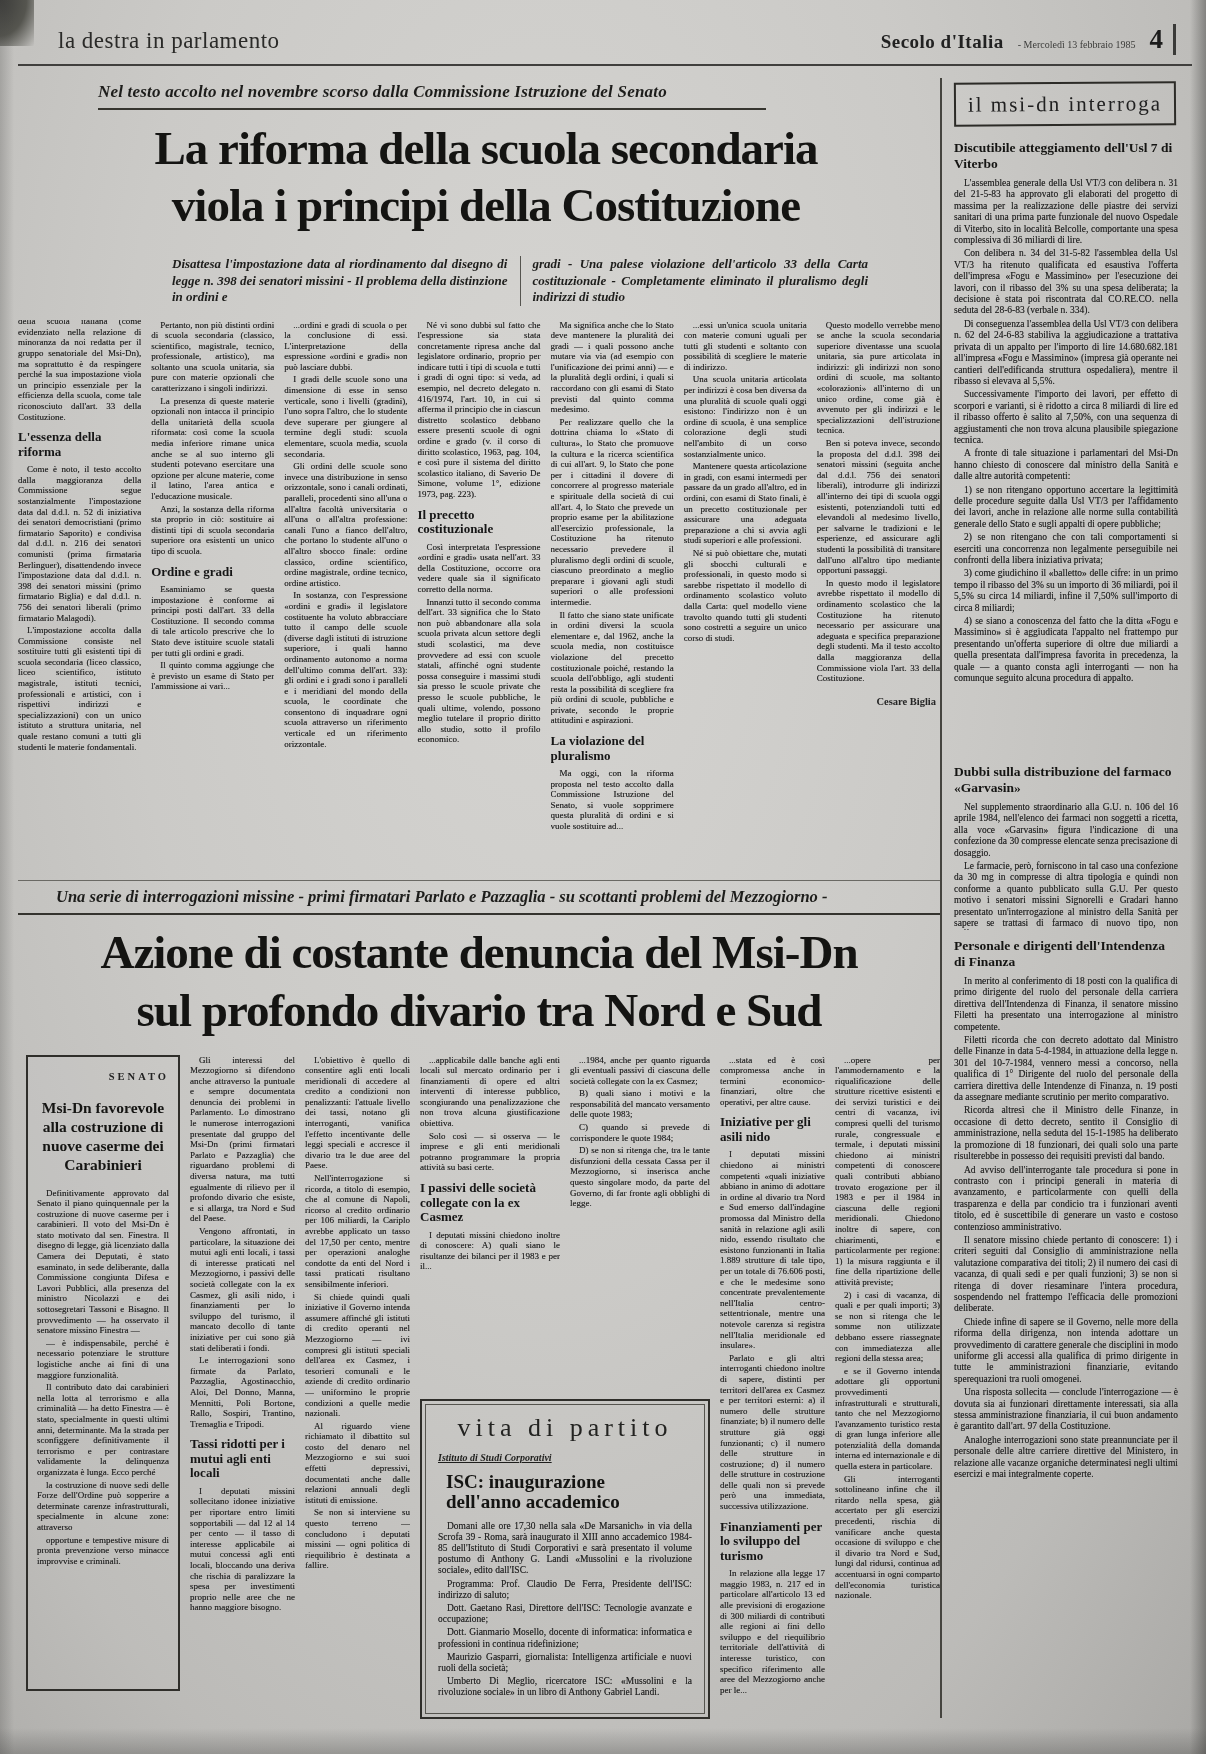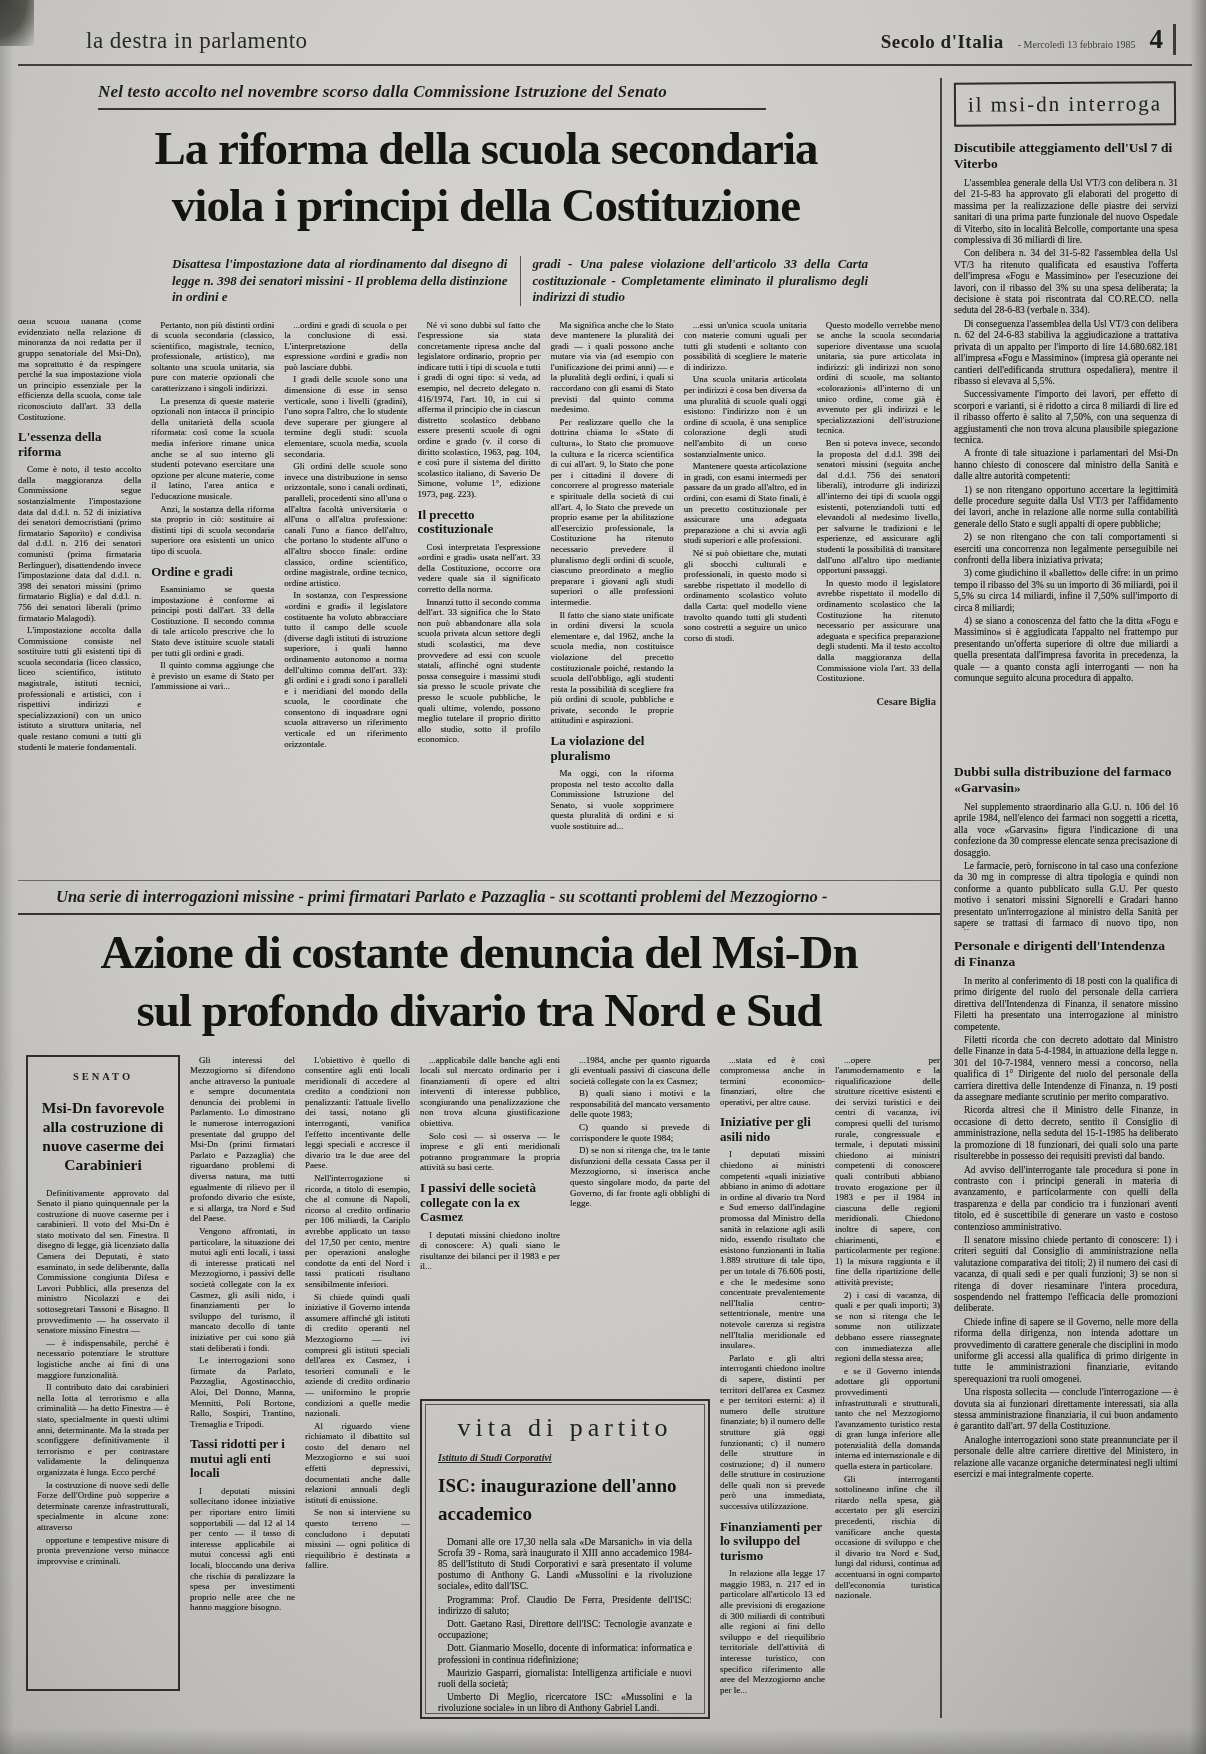--- a/index.html
+++ b/index.html
@@ -10,21 +10,21 @@
     font-family:"Liberation Serif","DejaVu Serif",serif;
     color:#262626;
   }
   .page *{box-sizing:border-box;}
   .scan-edge-right{position:absolute;right:0;top:0;bottom:0;width:16px;background:linear-gradient(90deg,rgba(0,0,0,0) 0%,rgba(60,60,58,.45) 100%);pointer-events:none;}
   .scan-edge-left{position:absolute;left:0;top:0;bottom:0;width:14px;background:linear-gradient(270deg,rgba(0,0,0,0) 0%,rgba(70,70,68,.25) 100%);pointer-events:none;}
   .scan-edge-bottom{position:absolute;left:0;right:0;bottom:0;height:26px;background:linear-gradient(180deg,rgba(0,0,0,0) 0%,rgba(60,60,58,.30) 100%);pointer-events:none;}
   .scan-corner-tl{position:absolute;left:0;top:0;width:34px;height:46px;background:radial-gradient(ellipse at 0% 0%,#3c3c3a 0%,#55554f 55%,rgba(80,80,76,0) 100%);pointer-events:none;}
 
   
-  .topbar{display:flex;justify-content:space-between;align-items:baseline;padding:24px 30px 0 86px;}
+  .topbar{display:flex;justify-content:space-between;align-items:baseline;padding:24px 30px 0 58px;}
   .section-label{font-size:23px;letter-spacing:.5px;color:#2a2a28;}
   .mast{display:flex;align-items:baseline;gap:14px;}
   .mast-title{font-size:19px;font-weight:bold;letter-spacing:.5px;color:#222;}
   .mast-date{font-size:10px;color:#3c3c3a;}
   .mast-page{font-size:27px;font-weight:bold;color:#1c1c1c;border-right:3px solid #3a3a38;padding-right:10px;}
   .top-rule{border-top:2px solid #403f3d;margin:9px 14px 0 18px;}
 
   
   .content{display:flex;align-items:stretch;margin:12px 0 0 18px;height:1640px;}
   .main{width:922px;flex:none;}
@@ -46,29 +46,29 @@
   .a1-body .ncol.first{margin-top:-88px;}
 
   
   .a2{margin-top:8px;border-top:1px solid #6a6964;padding-top:3px;}
   .a2-kicker{font-style:italic;font-weight:bold;font-size:16.5px;padding:3px 0 6px 38px;border-bottom:2.5px solid #34332e;color:#1d1d1b;}
   .a2-headline{font-weight:bold;font-size:47px;line-height:58px;text-align:center;letter-spacing:-1px;margin:8px 4px 0 4px;color:#141412;}
   .a2-body{display:flex;gap:10px;margin-top:16px;height:664px;overflow:hidden;}
   .a2-body .ncol{flex:1;overflow:hidden;}
   .senato-colwrap{width:162px;flex:none;padding-left:8px;}
   .senato-box{border:2px solid #2f2e2a;height:636px;padding:14px 9px 10px;overflow:hidden;background:rgba(255,255,255,.03);}
-  .senato-label{text-align:center;font-size:10.5px;font-weight:bold;letter-spacing:3px;margin-bottom:16px;color:#222;}
+  .senato-label{text-align:right;font-size:10.5px;font-weight:bold;letter-spacing:3px;margin-bottom:16px;color:#222;}
   .senato-headline{font-size:15.5px;line-height:19px;font-weight:bold;text-align:center;margin-bottom:14px;color:#151513;}
   .midwrap{width:290px;flex:none;display:flex;flex-direction:column;}
   .midcols{display:flex;gap:10px;height:336px;overflow:hidden;}
   .midcols .ncol{flex:1;overflow:hidden;}
   .vita-box{border:2px solid #2f2e2a;outline:1px solid #55544e;outline-offset:-6px;margin-top:8px;flex:1;padding:12px 16px 8px;overflow:hidden;}
   .vita-header{font-size:26px;letter-spacing:5px;text-align:center;margin:0 0 4px;color:#232321;}
   .vita-overline{display:inline-block;font-weight:bold;font-style:italic;font-size:10px;text-decoration:underline;margin-bottom:9px;color:#1e1e1c;}
-  .vita-headline{font-size:19px;line-height:28px;font-weight:bold;margin:0 0 9px;color:#141412;}
+  .vita-headline{font-size:19px;line-height:20px;font-weight:bold;margin:0 8px 9px;color:#141412;}
   .vita-box .para{font-size:9.5px;line-height:11.2px;}
 
   
   .int-header{border:2.5px solid #2c2b27;margin:2px 2px 12px 0;padding:8px 4px 7px;text-align:center;font-size:21px;letter-spacing:2px;color:#202020;transform:rotate(-.4deg);background:rgba(255,255,255,.04);}
   .int-item{overflow:hidden;}
   .int-head{font-size:13.5px;line-height:15.5px;font-weight:bold;margin:2px 0 7px;color:#151513;}
   .int-item .para{font-size:9.5px;line-height:11.4px;text-indent:10px;}
   .int-body-1{height:578px;overflow:hidden;margin-bottom:6px;}
   .int-body-2{height:128px;overflow:hidden;margin-bottom:6px;}
   .int-item.grow{flex:1;}

